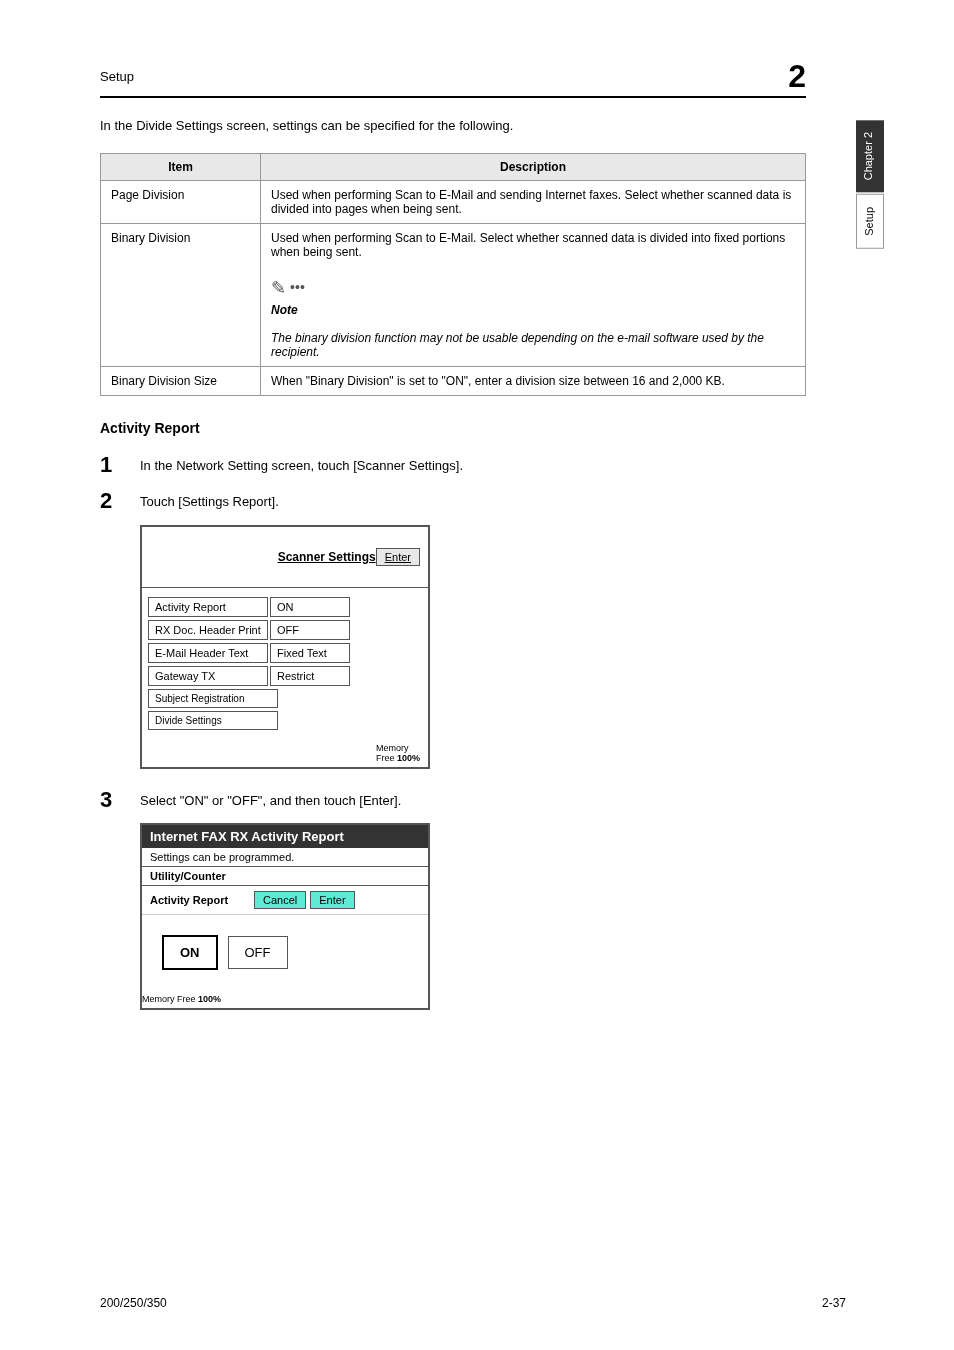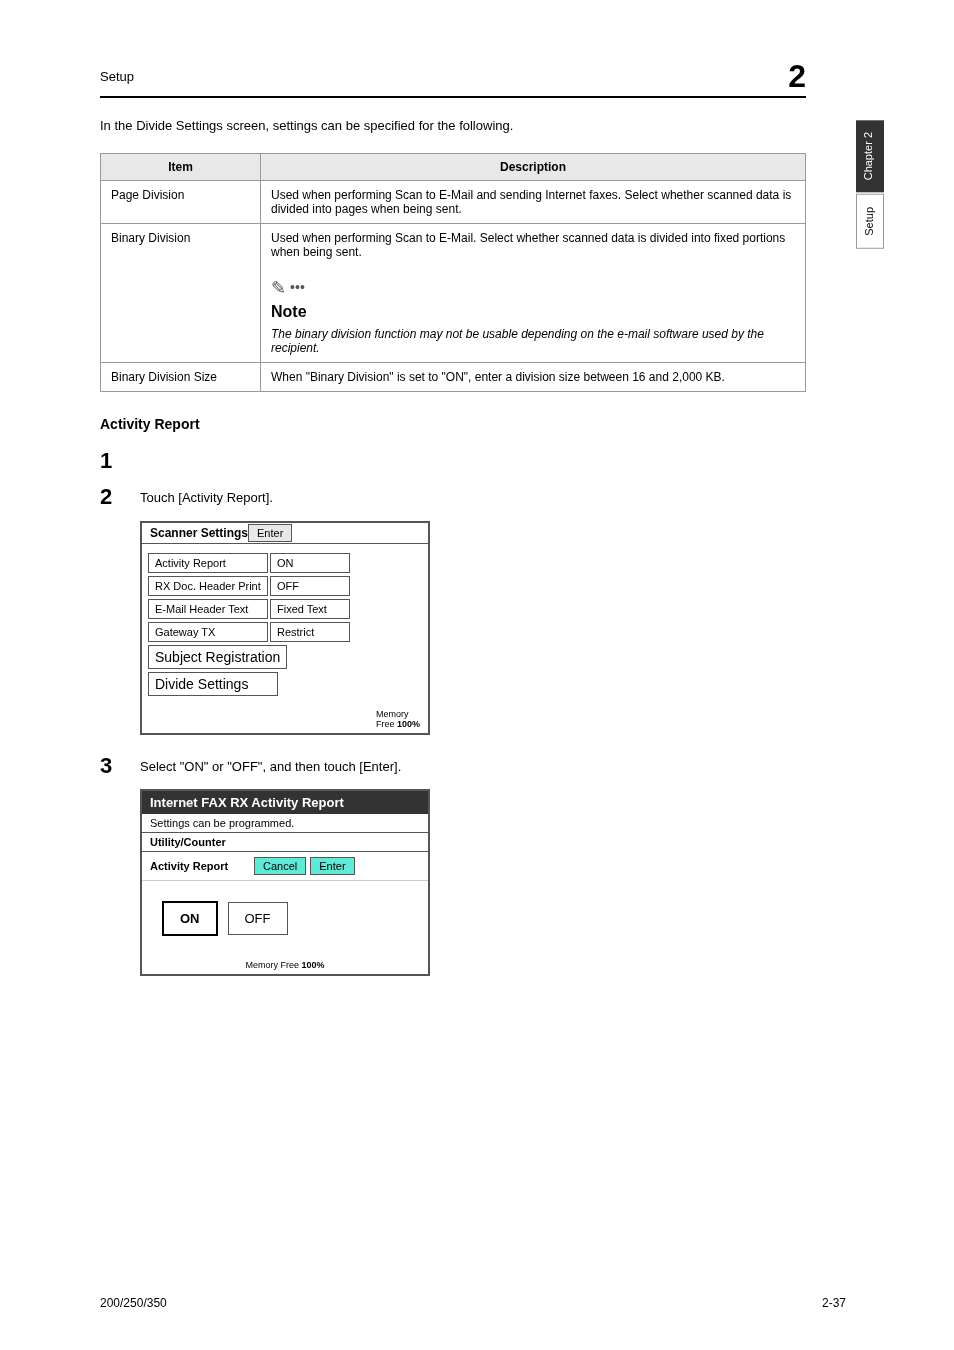--- a/index.html
+++ b/index.html
@@ -108,22 +108,23 @@
       font-size: 12px;
     }
 
     .settings-table td:first-child {
       width: 160px;
       white-space: nowrap;
     }
 
     .note-label {
       font-weight: bold;
-      font-size: 16px;
-      margin-bottom: 6px;
+      font-size: 12px;
+      margin-bottom: 14px;
+      font-style: italic;
     }
 
     .note-text {
       font-style: italic;
       font-size: 12px;
     }
 
     
     .section-heading {
       font-weight: bold;
@@ -156,24 +157,25 @@
     .scanner-panel {
       border: 2px solid #555;
       background: #fff;
       width: 290px;
       margin-left: 40px;
       margin-bottom: 18px;
     }
 
     .scanner-panel-header {
       display: flex;
-      justify-content: flex-start;
-      align-items: center;
-      padding: 1px 8px;
+      justify-content: flex-end;
+      align-items: center;
+      padding: 21px 8px;
       border-bottom: 1px solid #555;
+      text-decoration: underline;
     }
 
     .scanner-panel-title {
       font-weight: bold;
       font-size: 12px;
     }
 
     .scanner-panel-btn {
       border: 1px solid #555;
       padding: 2px 8px;
@@ -206,21 +208,21 @@
       padding: 3px 6px;
       font-size: 11px;
       min-width: 80px;
       background: #fff;
       margin-left: 2px;
     }
 
     .scanner-row-label-only {
       border: 1px solid #555;
       padding: 3px 6px;
-      font-size: 14px;
+      font-size: 10px;
       min-width: 130px;
       background: #fff;
     }
 
     .scanner-panel-footer {
       display: flex;
       justify-content: flex-end;
       padding: 4px 8px;
       font-size: 10px;
     }
@@ -297,21 +299,21 @@
 
     .fax-off-btn {
       border: 1px solid #555;
       padding: 8px 16px;
       font-size: 13px;
       background: #fff;
     }
 
     .fax-panel-footer {
       display: flex;
-      justify-content: center;
+      justify-content: flex-start;
       padding: 4px 0;
     }
 
     
     .page-footer {
       position: absolute;
       bottom: 40px;
       left: 100px;
       right: 40px;
       display: flex;
@@ -368,25 +370,26 @@
         <td>Binary Division Size</td>
         <td>When "Binary Division" is set to "ON", enter a division size between 16 and 2,000 KB.</td>
       </tr>
     </tbody>
   </table>
 
   <div class="section-heading">Activity Report</div>
 
   <div class="step-row">
     <div class="step-number">1</div>
+    <div class="step-text">In the Network Setting screen, touch [Scanner Settings].</div>
   </div>
 
   <div class="step-row">
     <div class="step-number">2</div>
-    <div class="step-text">Touch [Activity Report].</div>
+    <div class="step-text">Touch [Settings Report].</div>
   </div>
 
   <div class="scanner-panel">
     <div class="scanner-panel-header">
       <span class="scanner-panel-title">Scanner Settings</span>
       <span class="scanner-panel-btn">Enter</span>
     </div>
     <div class="scanner-panel-rows">
 
       <div class="scanner-row">

